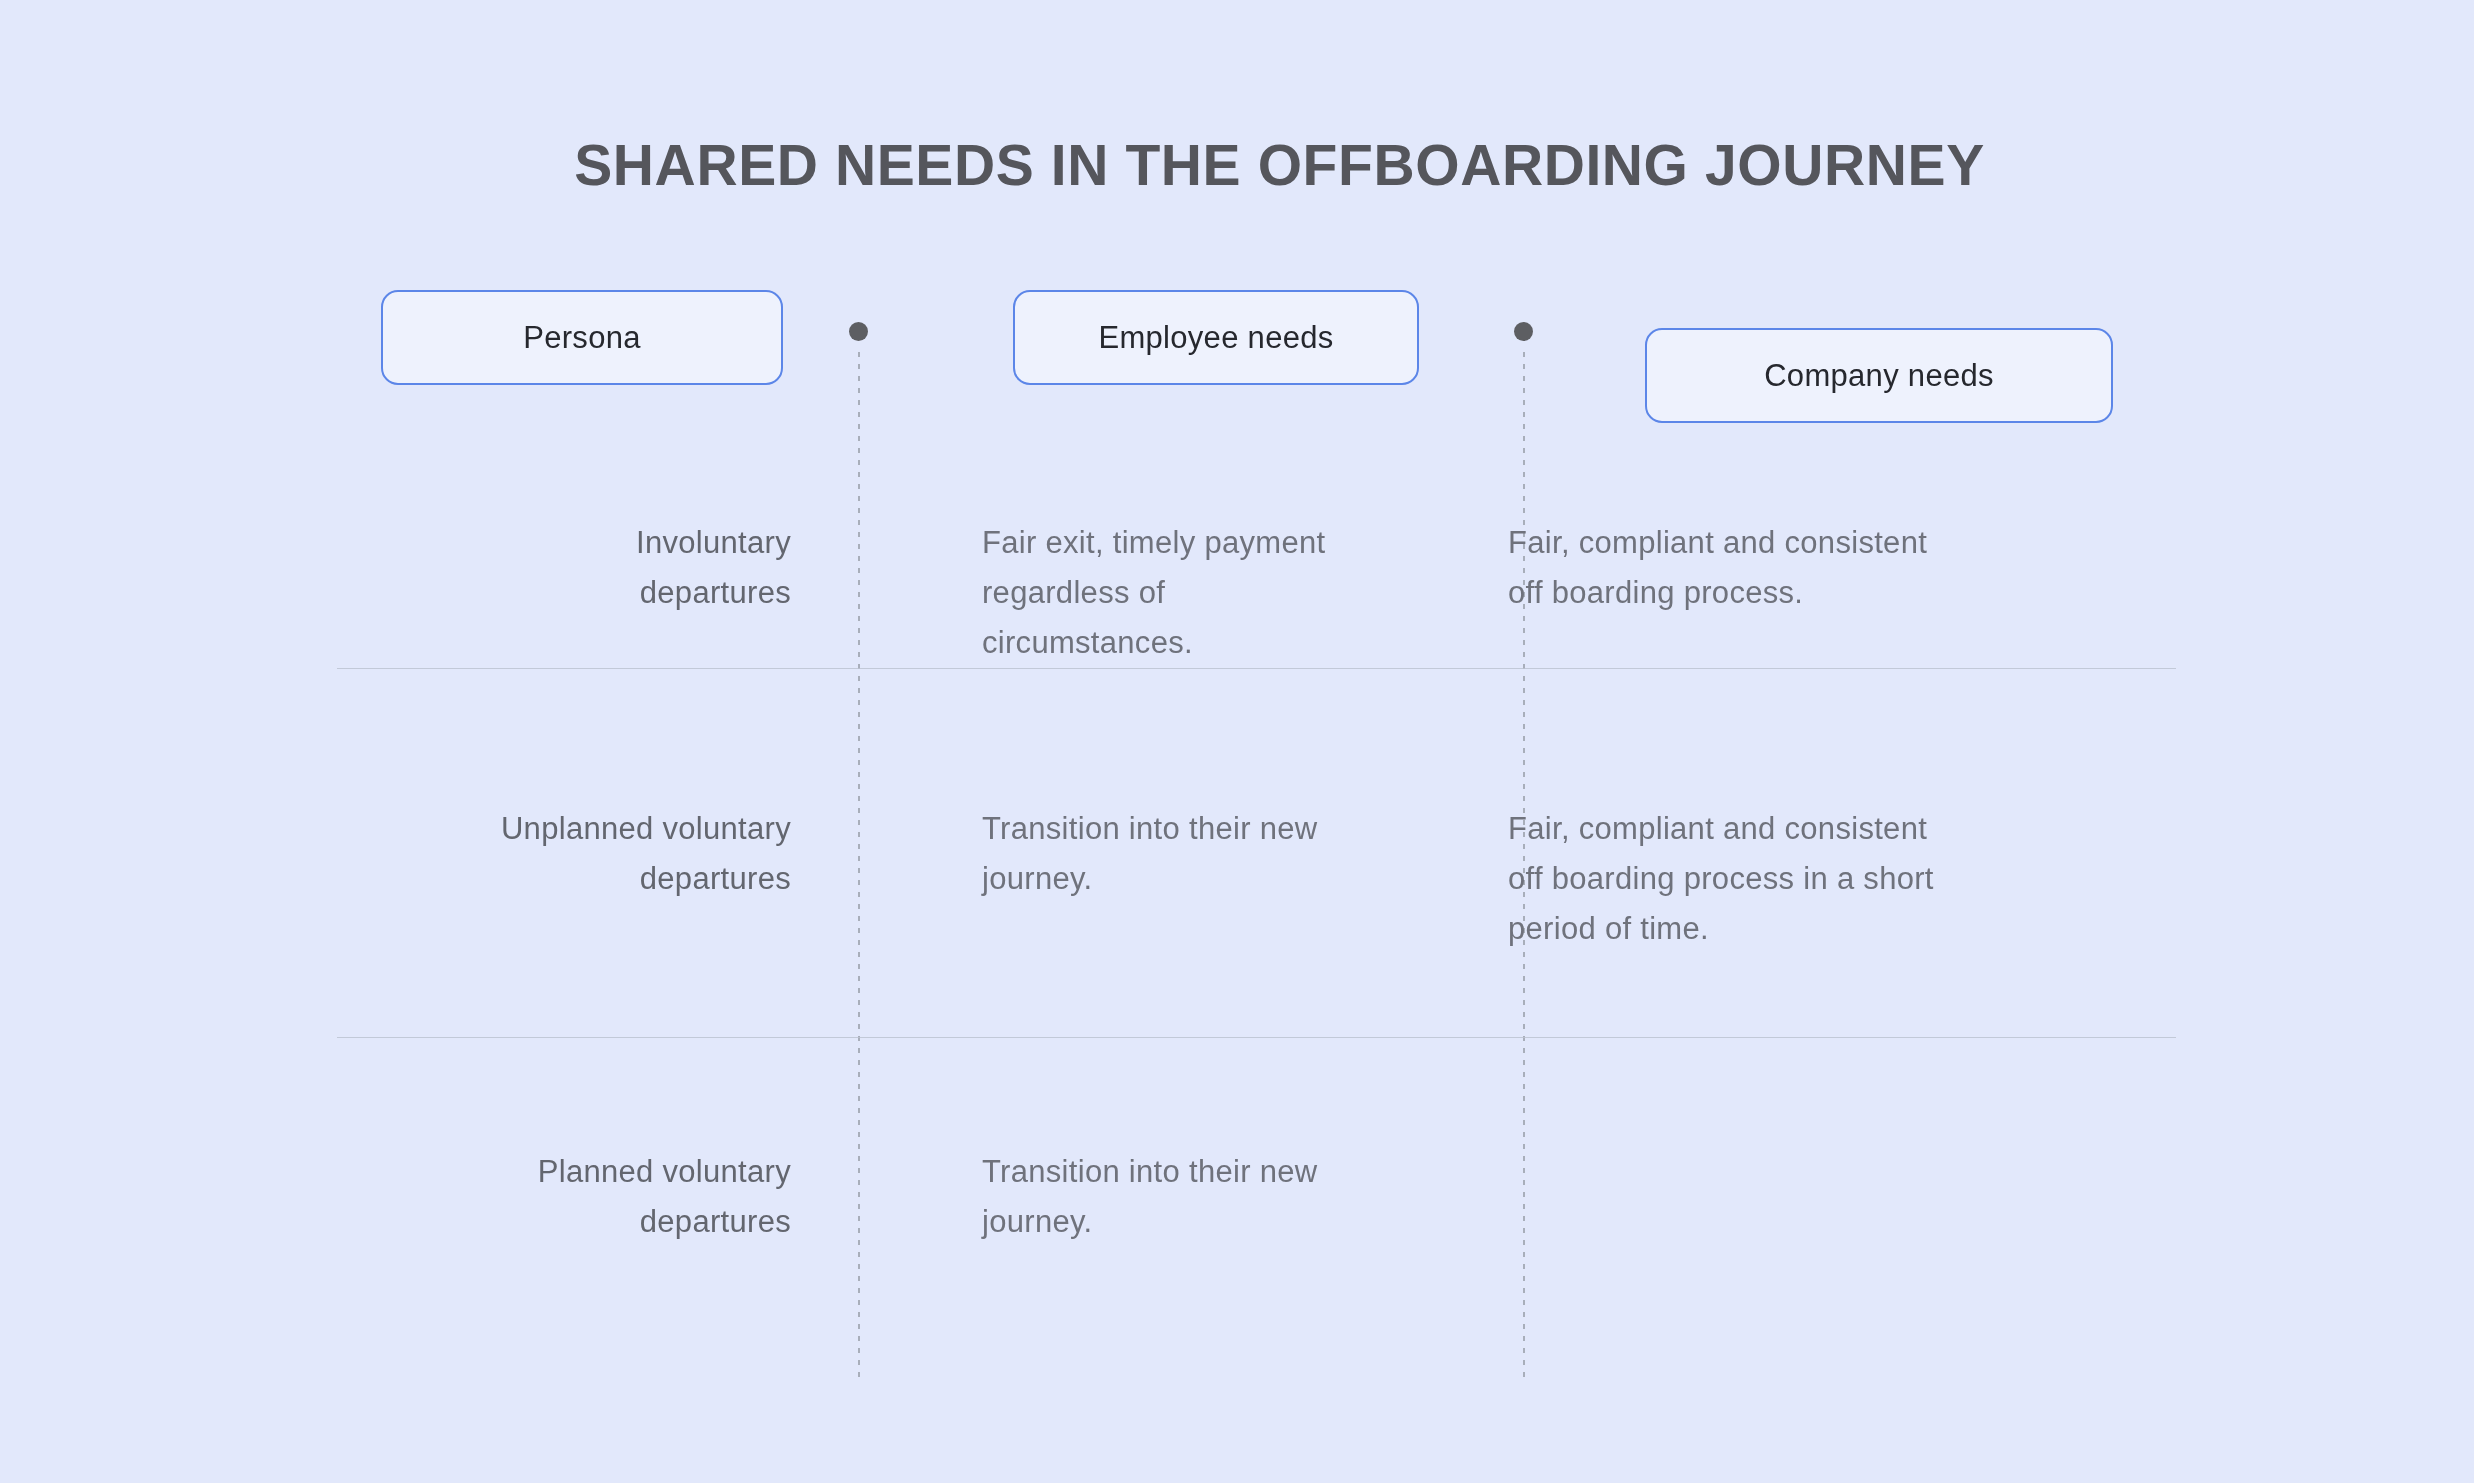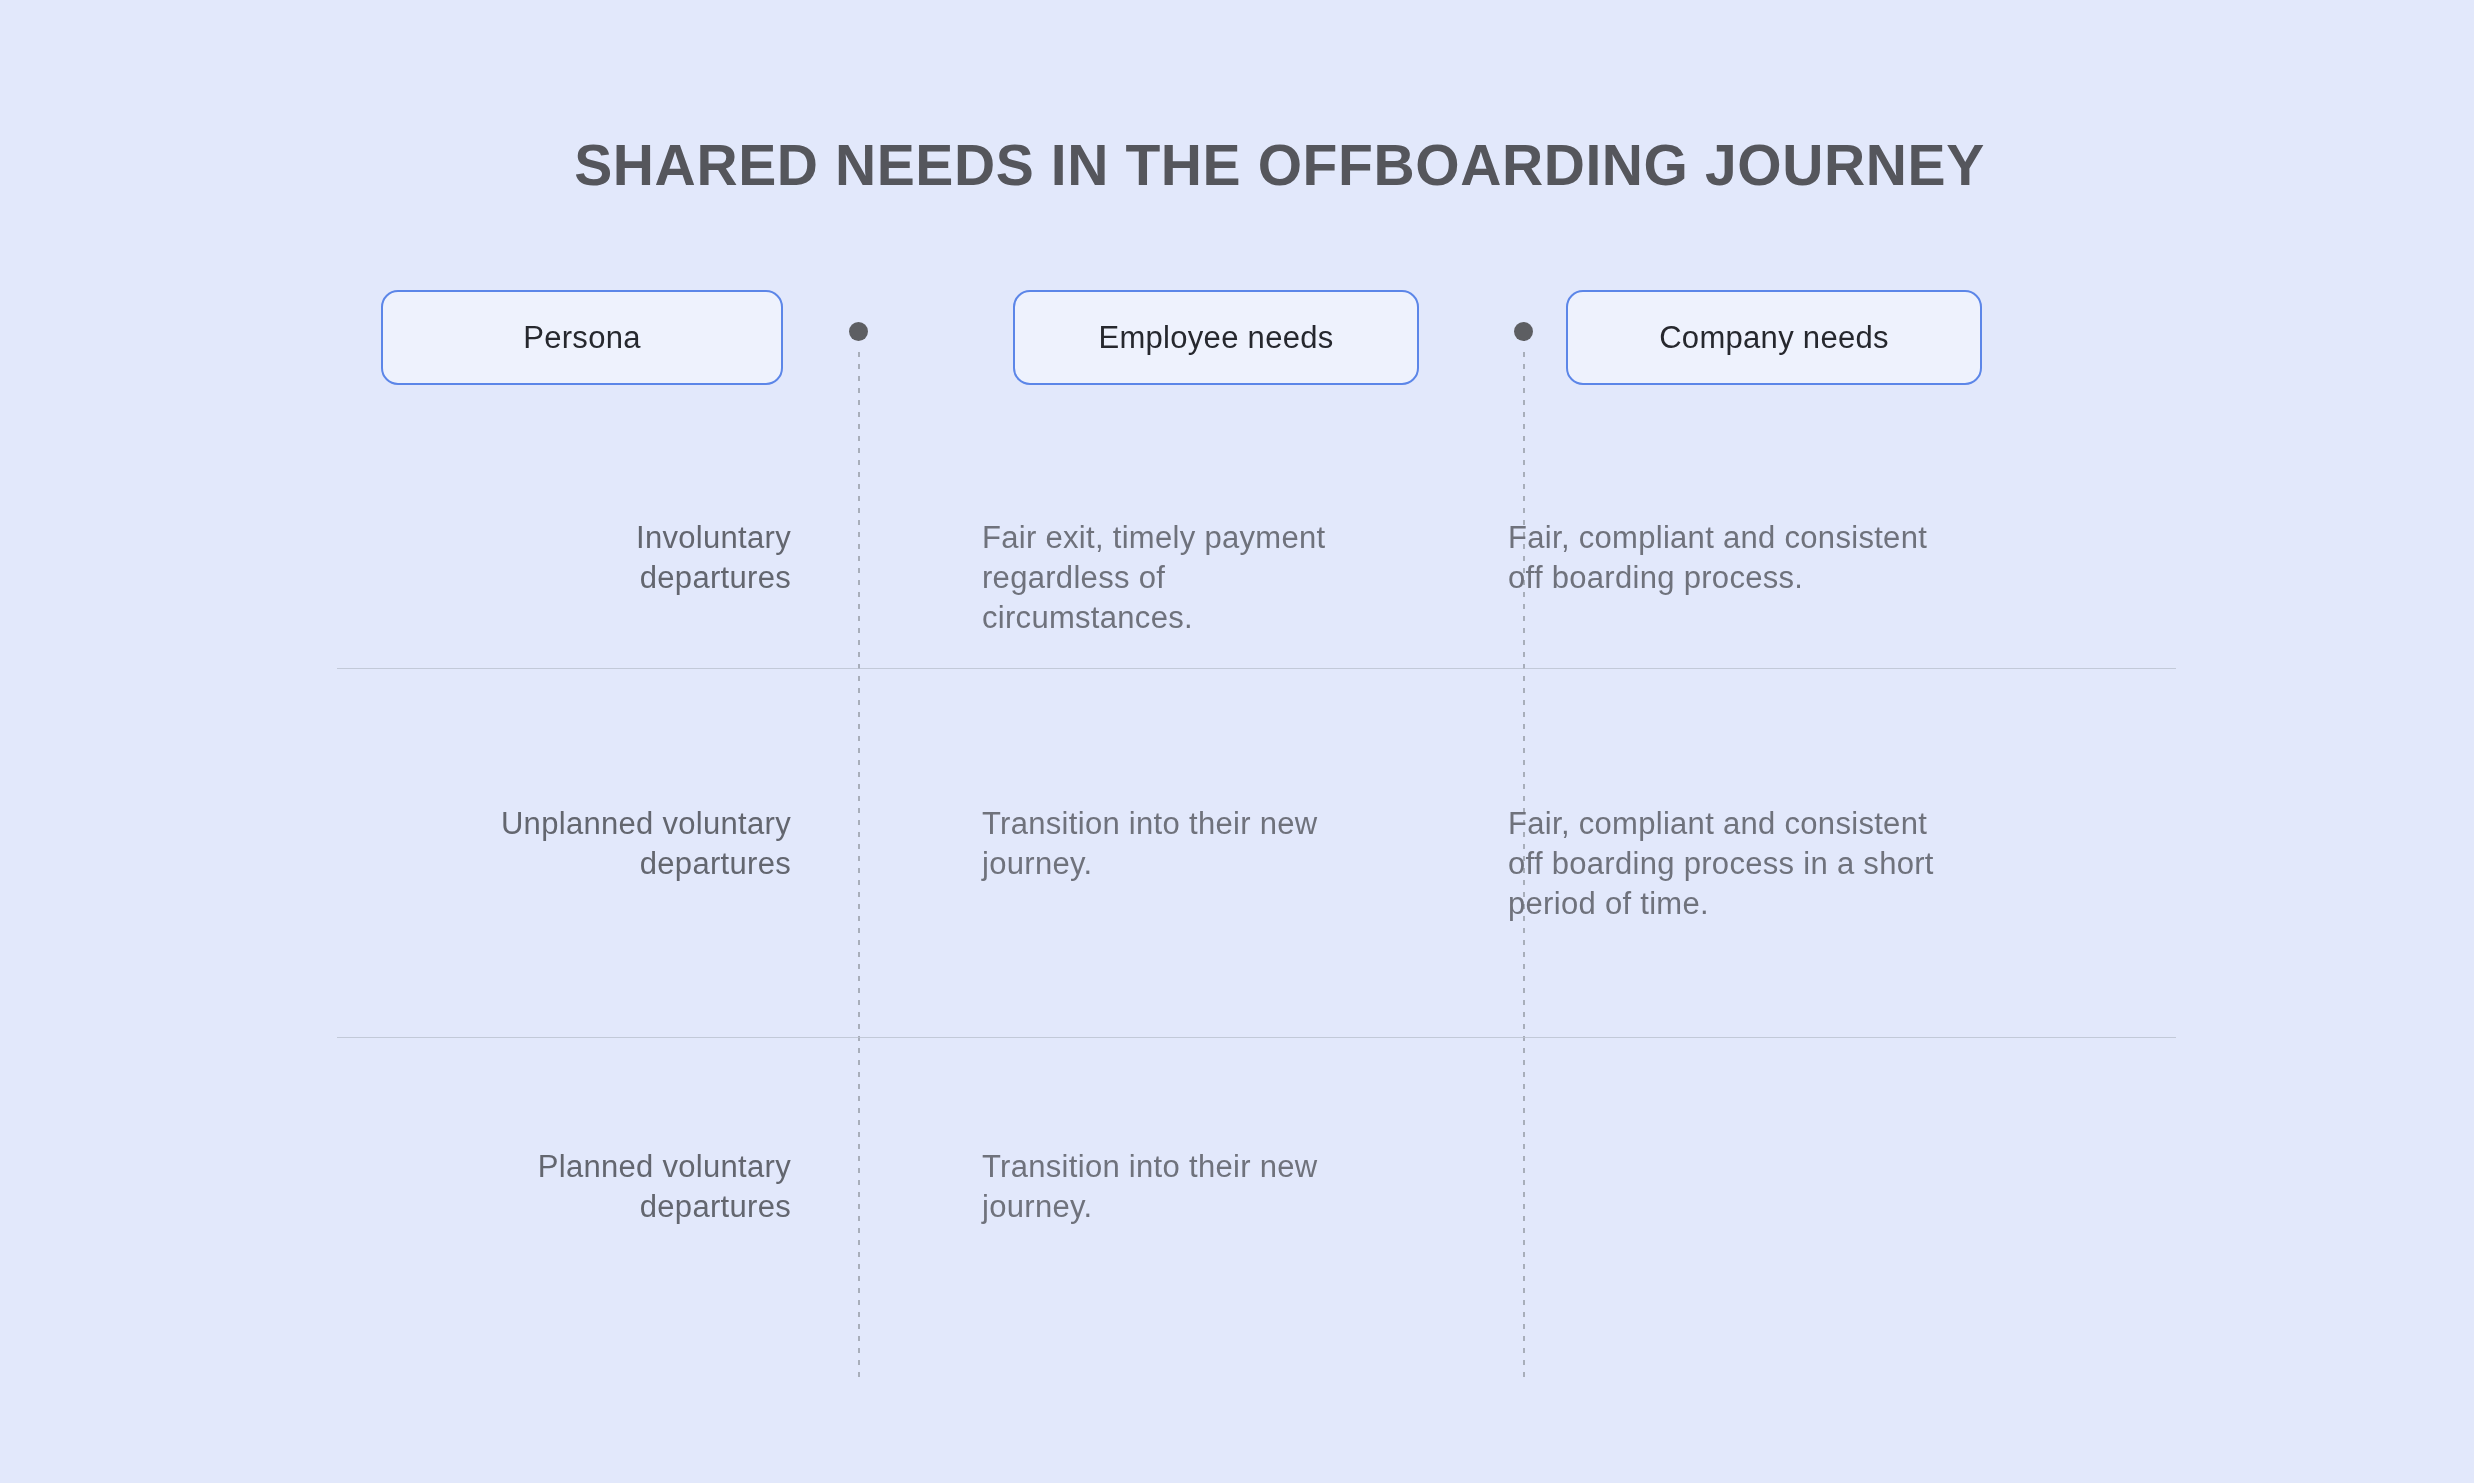--- a/index.html
+++ b/index.html
@@ -33,21 +33,21 @@
     box-sizing: border-box;
     border: 2.4px solid var(--pill-border, #5c86e8);
     background: var(--pill-fill, #eef2fd);
     border-radius: 17px;
     display: flex;
     align-items: center;
     justify-content: center;
   }
   .pill-persona  { left: 381px;  width: 402px; }
   .pill-employee { left: 1013px; width: 406px; }
-  .pill-company  { left: 1566px; width: 416px; }
+  .pill-company  { left: 1645px; width: 468px; margin-top: 38px; }
   .pill-label {
     font-size: 31px;
     letter-spacing: 0.3px;
     color: var(--pill-text, #26282e);
   }
   .dot {
     position: absolute;
     top: 322px;
     width: 19.3px;
     height: 19.3px;
@@ -77,21 +77,21 @@
     width: 1839px;
     height: 1.2px;
     background: var(--row-divider, #bac1d0);
     opacity: 0.8;
   }
   .hline-1 { top: 668px; }
   .hline-2 { top: 1037px; }
   .cell {
     position: absolute;
     font-size: 31px;
-    line-height: 40px;
+    line-height: 50px;
     letter-spacing: 0.3px;
     white-space: pre-line;
     color: var(--needs-text, #6f727c);
   }
   .cell.persona {
     left: 337px;
     width: 454px;
     text-align: right;
     color: var(--persona-text, #63666f);
   }

